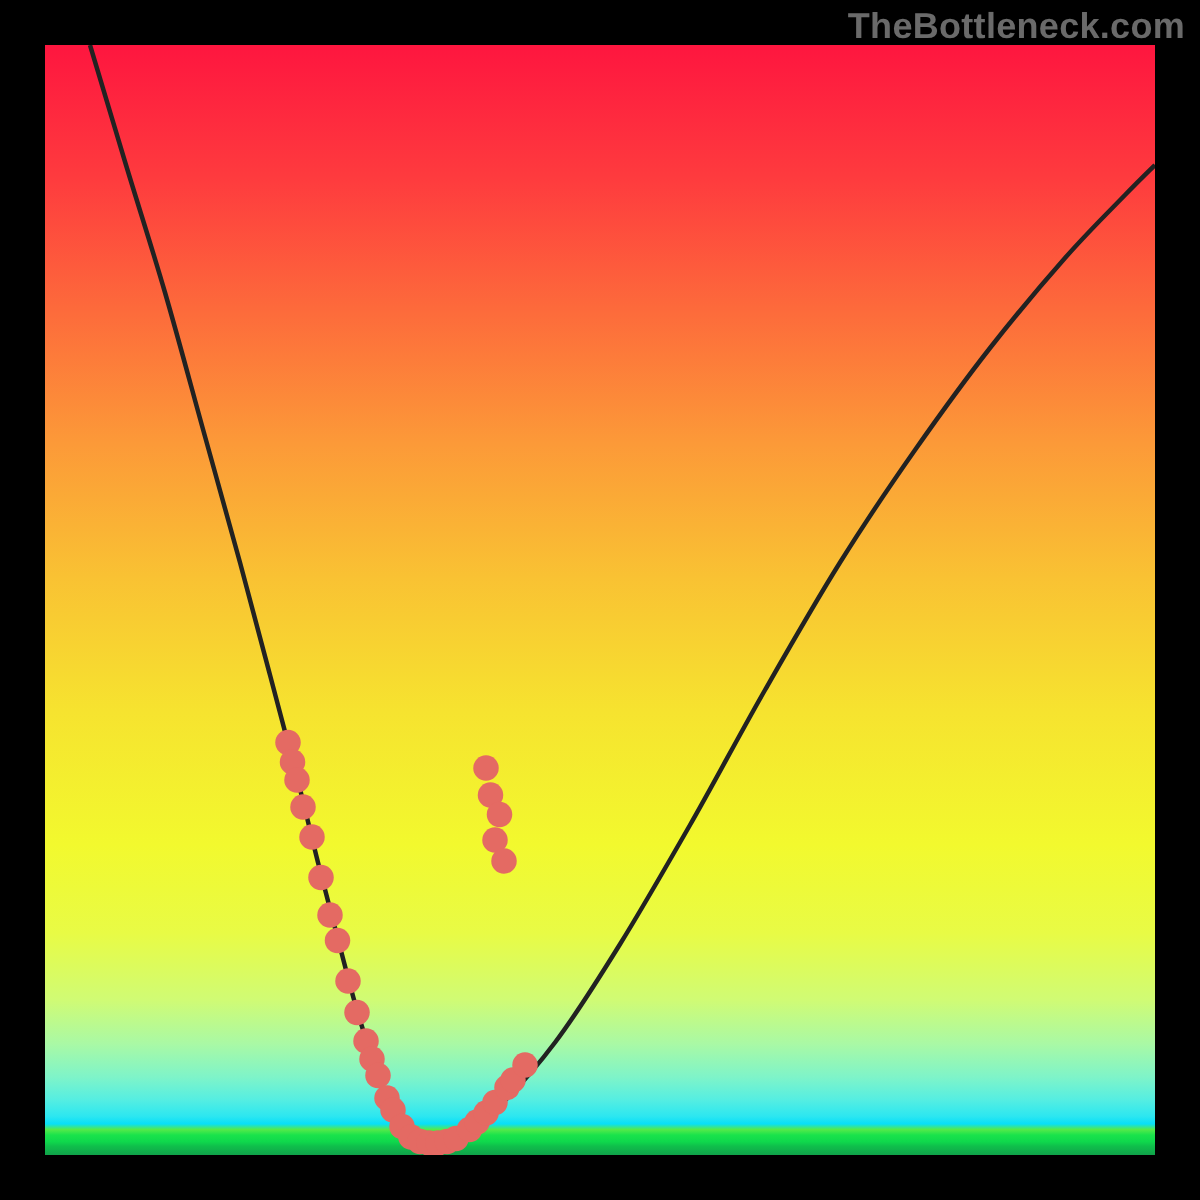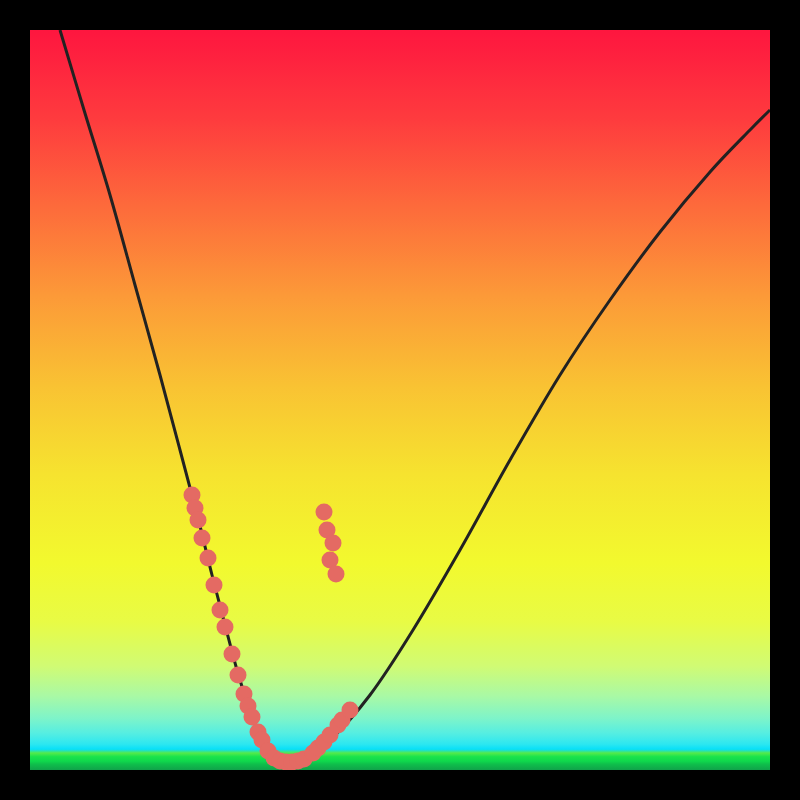--- a/index.html
+++ b/index.html
@@ -61,20 +61,21 @@
     position: absolute;
     left: 0;
     top: 0;
   }
 </style>
 </head>
 <body>
 
 <div class="frame">
 
+  <div class="watermark">TheBottleneck.com</div>
 
   <div class="plot">
     <svg id="chart-svg" width="740" height="740" viewBox="0 0 740 740">
       <path id="curve-path" d="M 30 0 C 34.0 13.3, 45.7 52.5, 54 80 C 62.3 107.5, 71.5 135.8, 80 165 C 88.5 194.2, 96.7 225.0, 105 255 C 113.3 285.0, 122.5 317.5, 130 345 C 137.5 372.5, 143.7 396.2, 150 420 C 156.3 443.8, 162.7 467.2, 168 488 C 173.3 508.8, 177.5 527.2, 182 545 C 186.5 562.8, 190.8 579.2, 195 595 C 199.2 610.8, 203.2 626.7, 207 640 C 210.8 653.3, 214.5 664.7, 218 675 C 221.5 685.3, 225.0 694.5, 228 702 C 231.0 709.5, 233.3 715.3, 236 720 C 238.7 724.7, 238.3 728.3, 244 730 C 249.7 731.7, 260.7 733.3, 270 730 C 279.3 726.7, 288.3 720.8, 300 710 C 311.7 699.2, 326.2 683.3, 340 665 C 353.8 646.7, 368.0 624.2, 383 600 C 398.0 575.8, 413.8 548.3, 430 520 C 446.2 491.7, 463.3 459.2, 480 430 C 496.7 400.8, 513.3 371.7, 530 345 C 546.7 318.3, 563.3 293.8, 580 270 C 596.7 246.2, 613.3 223.3, 630 202 C 646.7 180.7, 665.0 159.0, 680 142 C 695.0 125.0, 710.0 110.3, 720 100 C 730.0 89.7, 736.7 83.3, 740 80" fill="none" stroke="#222222" stroke-width="3"></path>
       <g id="markers">
           <circle cx="162" cy="465" r="8.5" fill="#e46a63" stroke="#c05a55" stroke-width="0"></circle>
           <circle cx="165" cy="478" r="8.5" fill="#e46a63" stroke="#c05a55" stroke-width="0"></circle>
           <circle cx="168" cy="490" r="8.5" fill="#e46a63" stroke="#c05a55" stroke-width="0"></circle>
           <circle cx="172" cy="508" r="8.5" fill="#e46a63" stroke="#c05a55" stroke-width="0"></circle>
           <circle cx="178" cy="528" r="8.5" fill="#e46a63" stroke="#c05a55" stroke-width="0"></circle>

